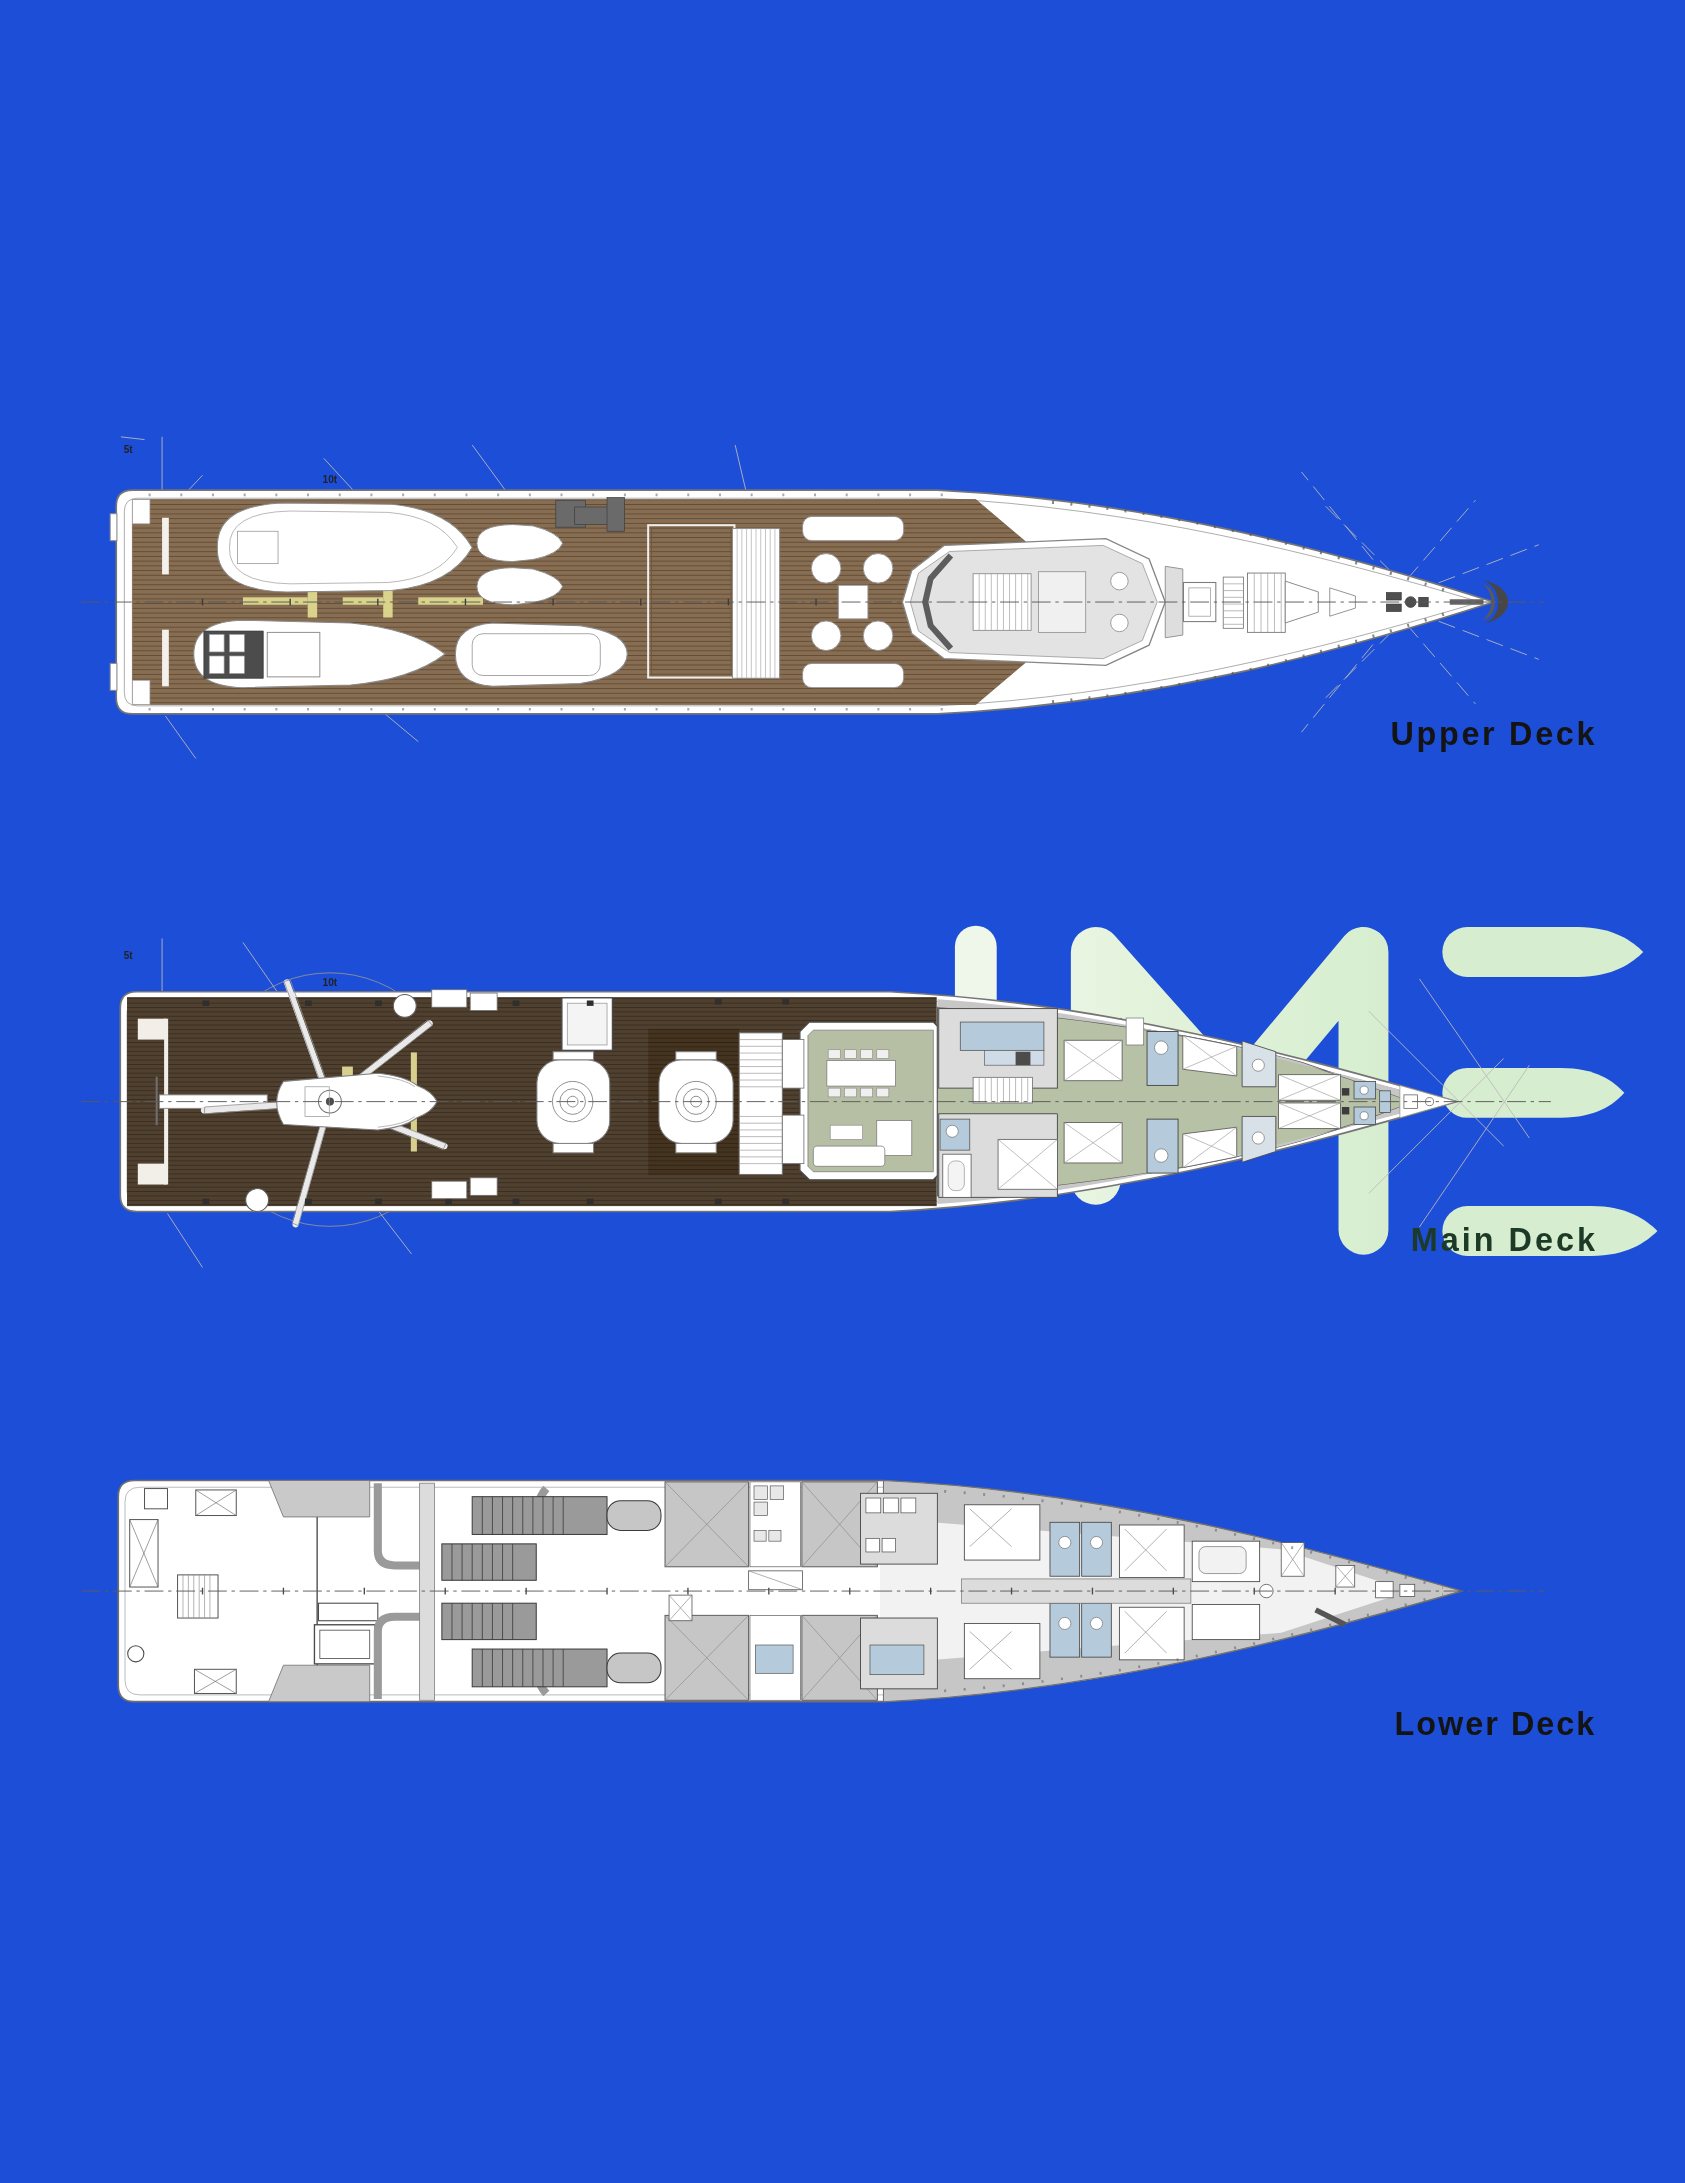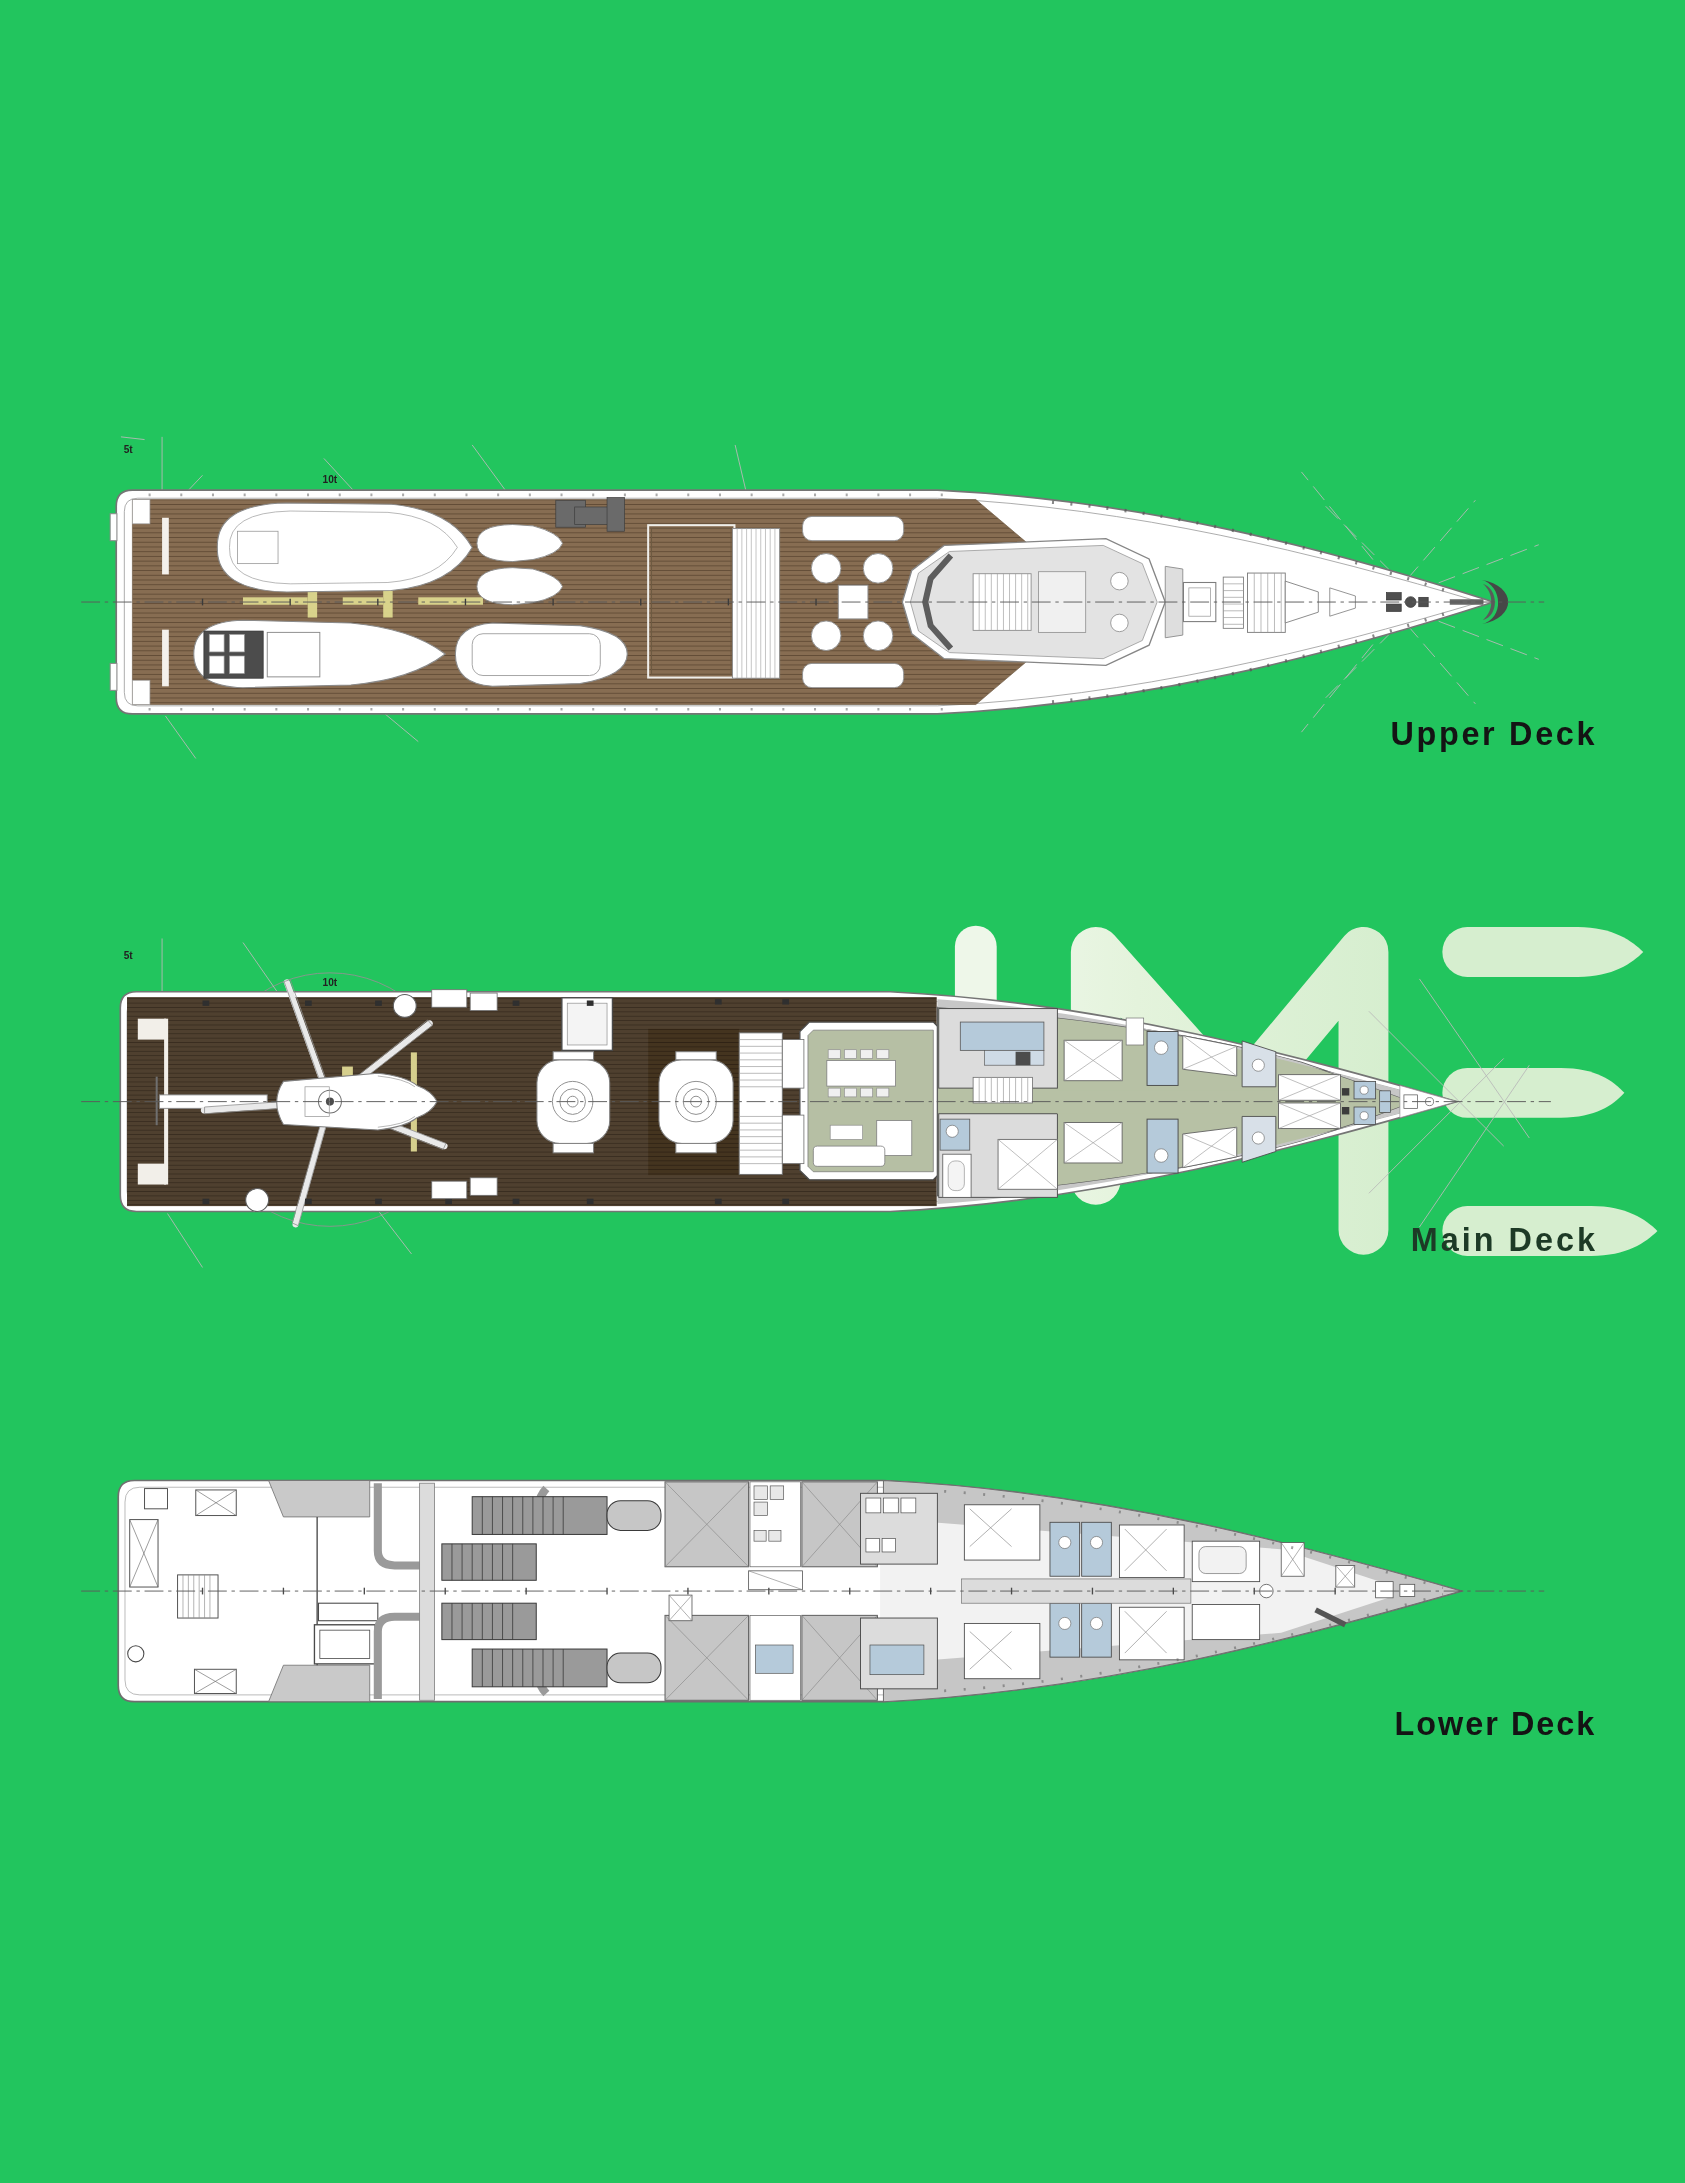--- a/index.html
+++ b/index.html
@@ -1,16 +1,16 @@
 <!DOCTYPE html>
 <html style="font-size:10.8px"><head>
 <meta charset="utf-8">
 <style>
 html,body{margin:0;padding:0;background:#ffffff;}
-.page{width:1686px;height:2183px;position:relative;background:#22c55e;overflow:hidden;}
+.page{width:1686px;height:2183px;position:relative;background:#1d4ed8;overflow:hidden;}
 svg{position:absolute;left:0;top:0;}
 text{font-family:"Liberation Sans",sans-serif;}
 </style>
 </head>
 <body>
 <div class="page">
 <svg width="1686" height="2183" viewBox="0 0 2500 3238">
 <defs>
 <pattern id="pu" width="6" height="7" patternUnits="userSpaceOnUse">
   <rect width="6" height="7" fill="#876d52"></rect>

